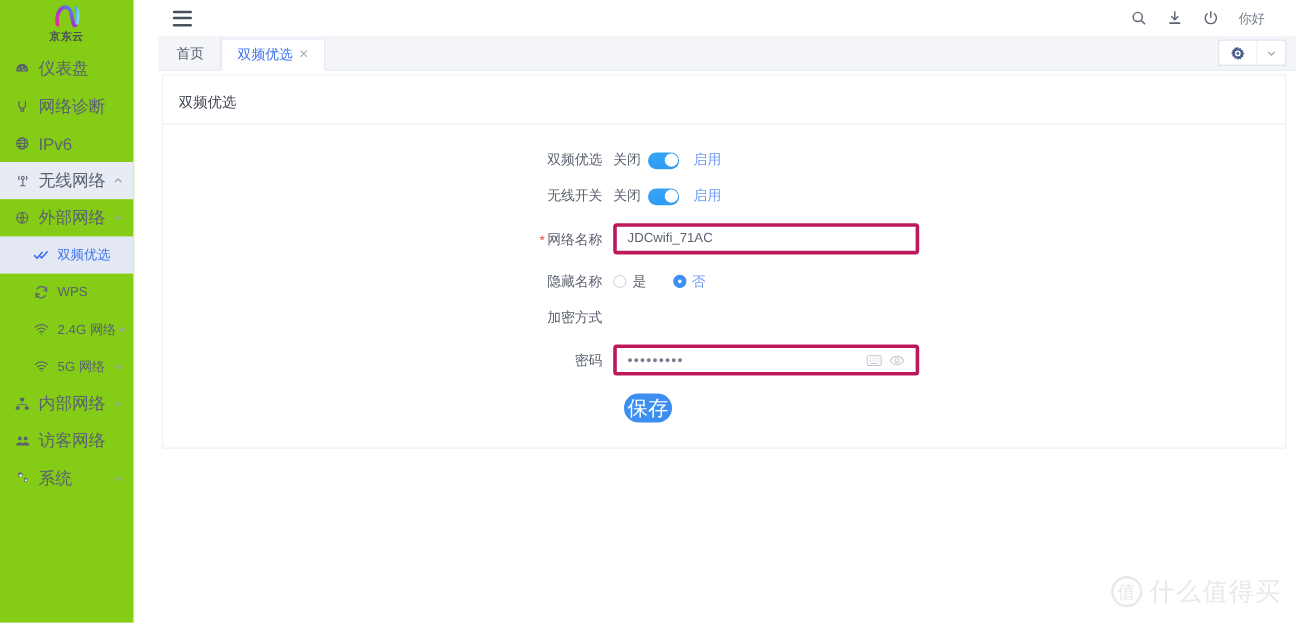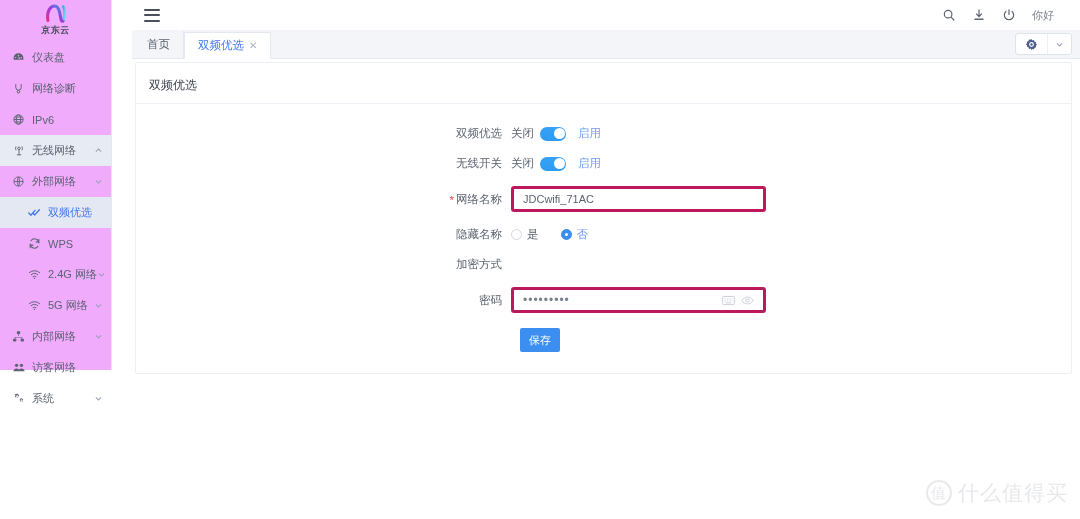--- a/index.html
+++ b/index.html
@@ -6,42 +6,42 @@
   html, body {
     width: 1080px; height: 519px;
     font-family: "Liberation Sans", "DejaVu Sans", sans-serif;
     background: #ffffff;
     overflow: hidden;
   }
   .app { position: relative; width: 1080px; height: 519px; display: flex; background:#fff;}
 
   
   .sidebar {
-    width: 112px; height: 370px;
-    background: #f0abfc;
+    width: 112px; height: 519px;
+    background: #84cc16;
     flex: 0 0 112px;
     position: relative;
     border-right: 1px solid #e3e8f0;
   }
   .logo-wrap {
     height: 38px; display: flex; align-items: center; justify-content: center;
     padding-top: 2px;
   }
   .logo-inner { display:flex; flex-direction:column; align-items:center; }
   .logo-mark { width: 30px; height: 22px; display:block; }
   .logo-text {
     font-size: 9px; color: #4a4f5c; letter-spacing: .5px;
     margin-top: -1px; font-weight: 600;
   }
   .nav { margin-top: 4px; }
   .nav-item {
     height: 31px;
     display: flex; align-items: center;
     padding-left: 11px; padding-right: 8px;
-    font-size: 11px; color: #5b6270;
+    font-size: 14px; color: #5b6270;
     cursor: pointer;
     position: relative;
   }
   .nav-item .ic {
     width: 15px; height: 15px;
     display: inline-flex; align-items:center; justify-content:center;
     margin-right: 6px; flex: 0 0 15px;
     color: #5b6270;
   }
   .nav-item .lbl { white-space: nowrap; }
@@ -162,22 +162,22 @@
     width:3px; height:3px; border-radius:50%; background:#fff;
   }
   .rlbl { font-size:11.5px; color:#5b6270; }
   .radio.on .rlbl { color:#6f9af5; }
   .radio + .radio { margin-left: 22px; }
 
   
   .btn-save {
     margin-left: 384px;
     width: 40px; height: 24px;
-    background: #3c8ef0; border-radius:2px;
-    color:#fff; font-size:11px;
+    background: #3c8ef0; border-radius:12px;
+    color:#fff; font-size:17px;
     display:flex; align-items:center; justify-content:center;
     cursor:pointer; border:none;
     font-family: inherit;
   }
 
   
   .watermark {
     position:absolute; right: 12px; bottom: 12px;
     display:flex; align-items:center; gap:6px;
     color:#e8e9ec; pointer-events:none;

